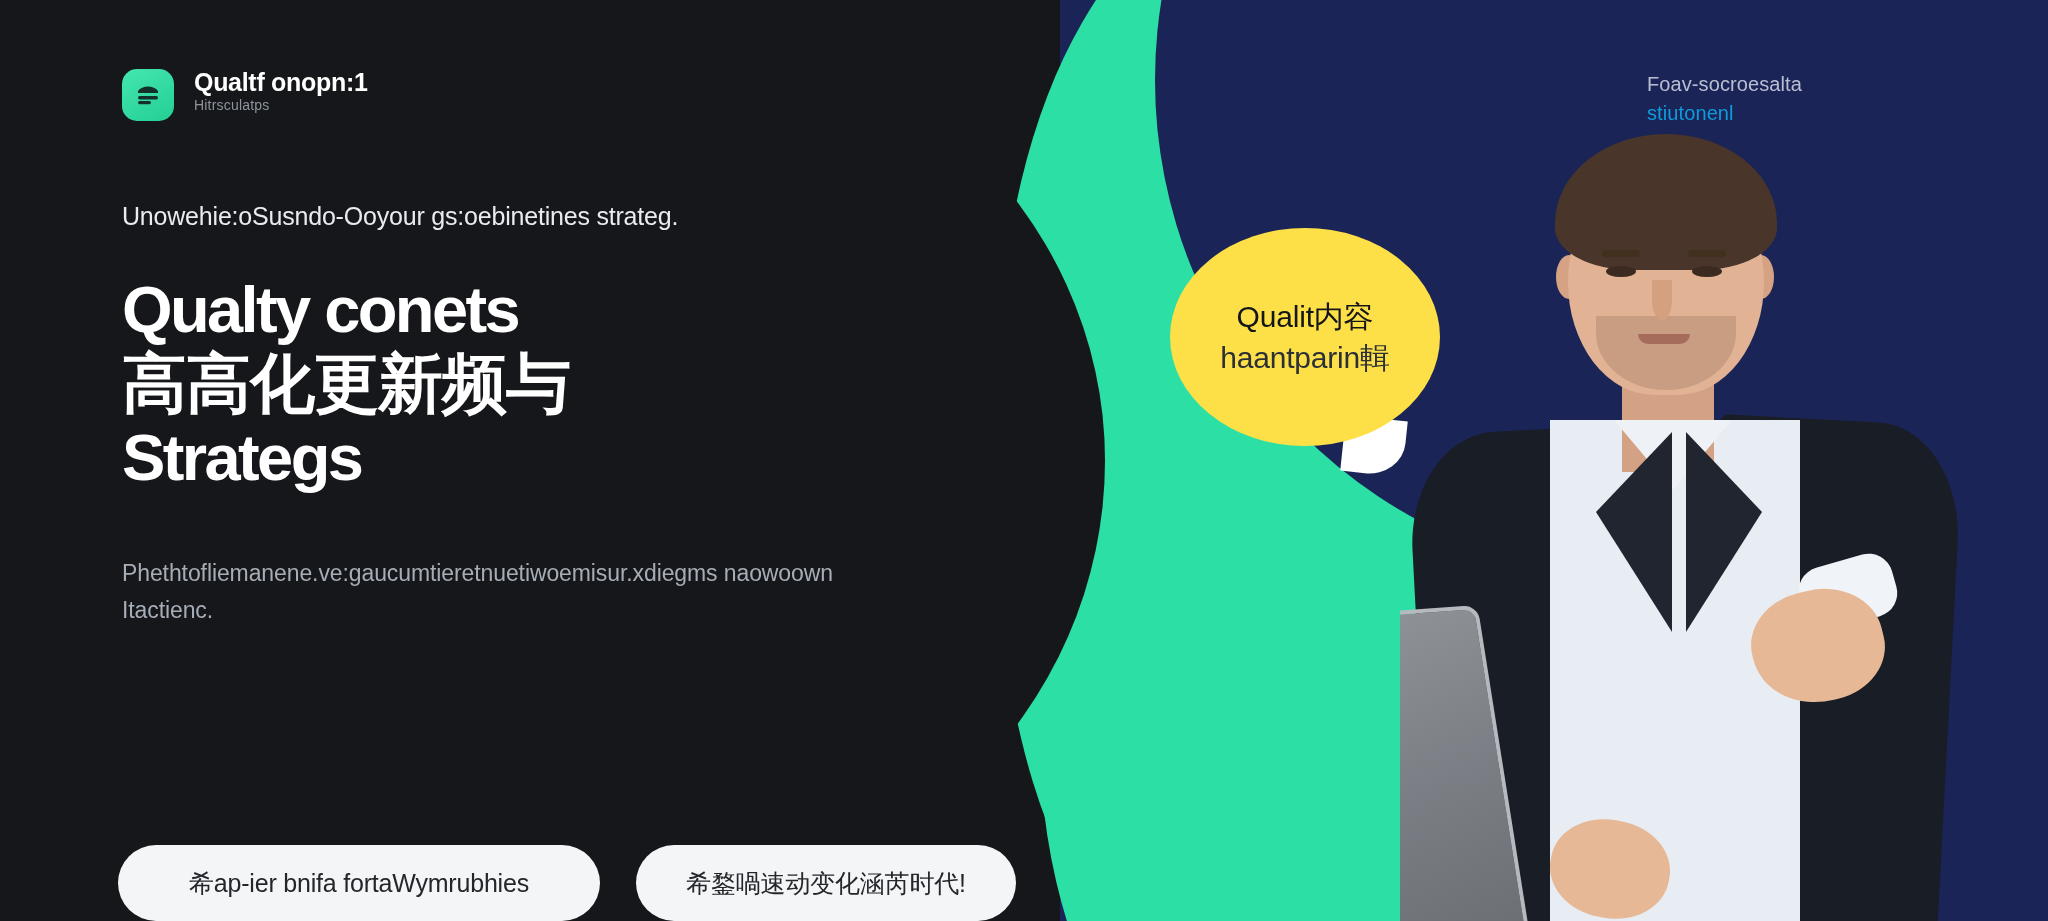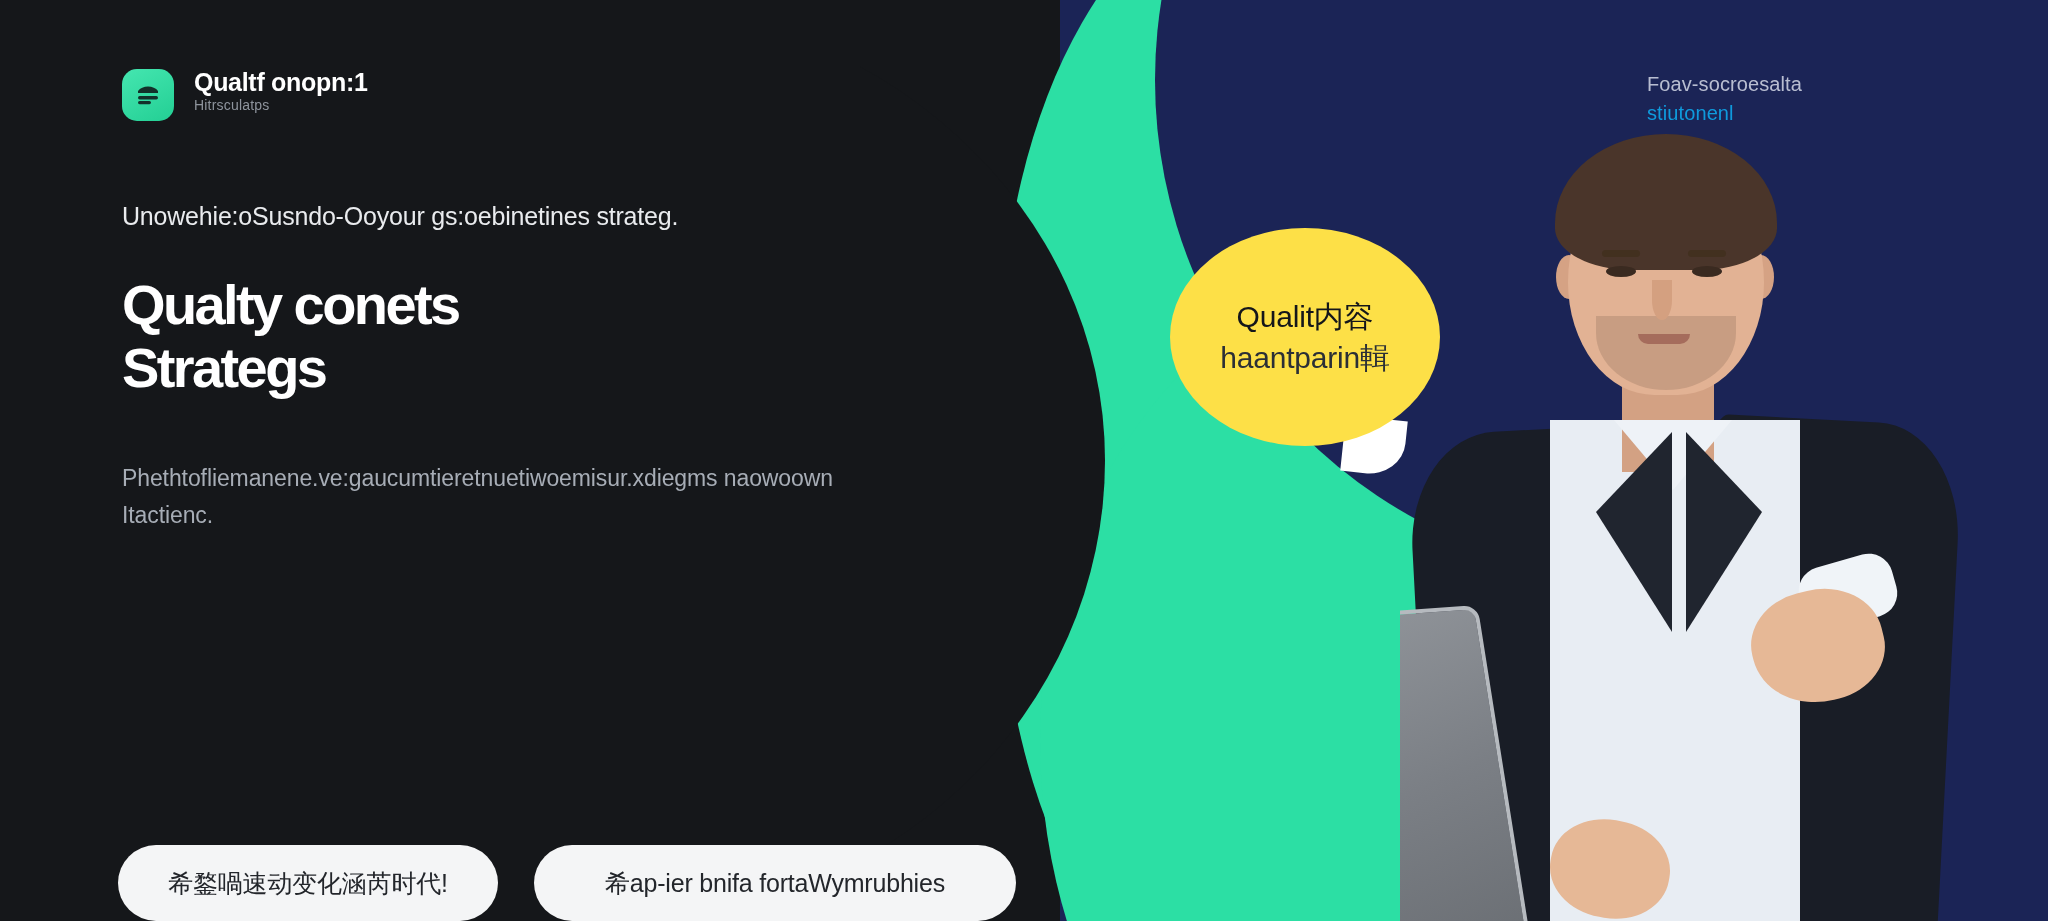--- a/index.html
+++ b/index.html
@@ -245,21 +245,21 @@
     font-size:25px;
     letter-spacing:-.2px;
     line-height:1.3;
     margin-bottom:40px;
     filter:blur(.35px);
     white-space:nowrap;
   }
   .headline {
     color:#ffffff;
     font-weight:bold;
-    font-size:56px;
+    font-size:65px;
     line-height:1.14;
     letter-spacing:-2.6px;
   }
   .headline .cjk {
     display:block;
     letter-spacing:-1px;
     filter:blur(.5px);
   }
   .headline .l1, .headline .l3 { display:block; }
   .body {
@@ -361,23 +361,24 @@
     <div class="brand-text">
       <div class="brand-name">Qualtf onopn:1</div>
       <div class="brand-sub">Hitrsculatps</div>
     </div>
   </div>
 
   <div class="copy">
     <div class="eyebrow">Unowehie:oSusndo-Ooyour gs:oebinetines strateg.</div>
     <h1 class="headline">
       <span class="l1">Qualty conets</span>
+      <span class="cjk">高高化更新频与</span>
       <span class="l3">Strategs</span>
     </h1>
     <p class="body">Phethtofliemanene.ve:gaucumtieretnuetiwoemisur.xdiegms naowoown Itactienc.</p>
   </div>
 
   <div class="cta-row">
+    <button class="btn btn-primary">希ap-ier bnifa fortaWymrubhies</button>
     <button class="btn btn-secondary">希鍪喎速动变化涵芮时代!</button>
-    <button class="btn btn-primary">希ap-ier bnifa fortaWymrubhies</button>
   </div>
 
 </div>
 
 </body></html>

